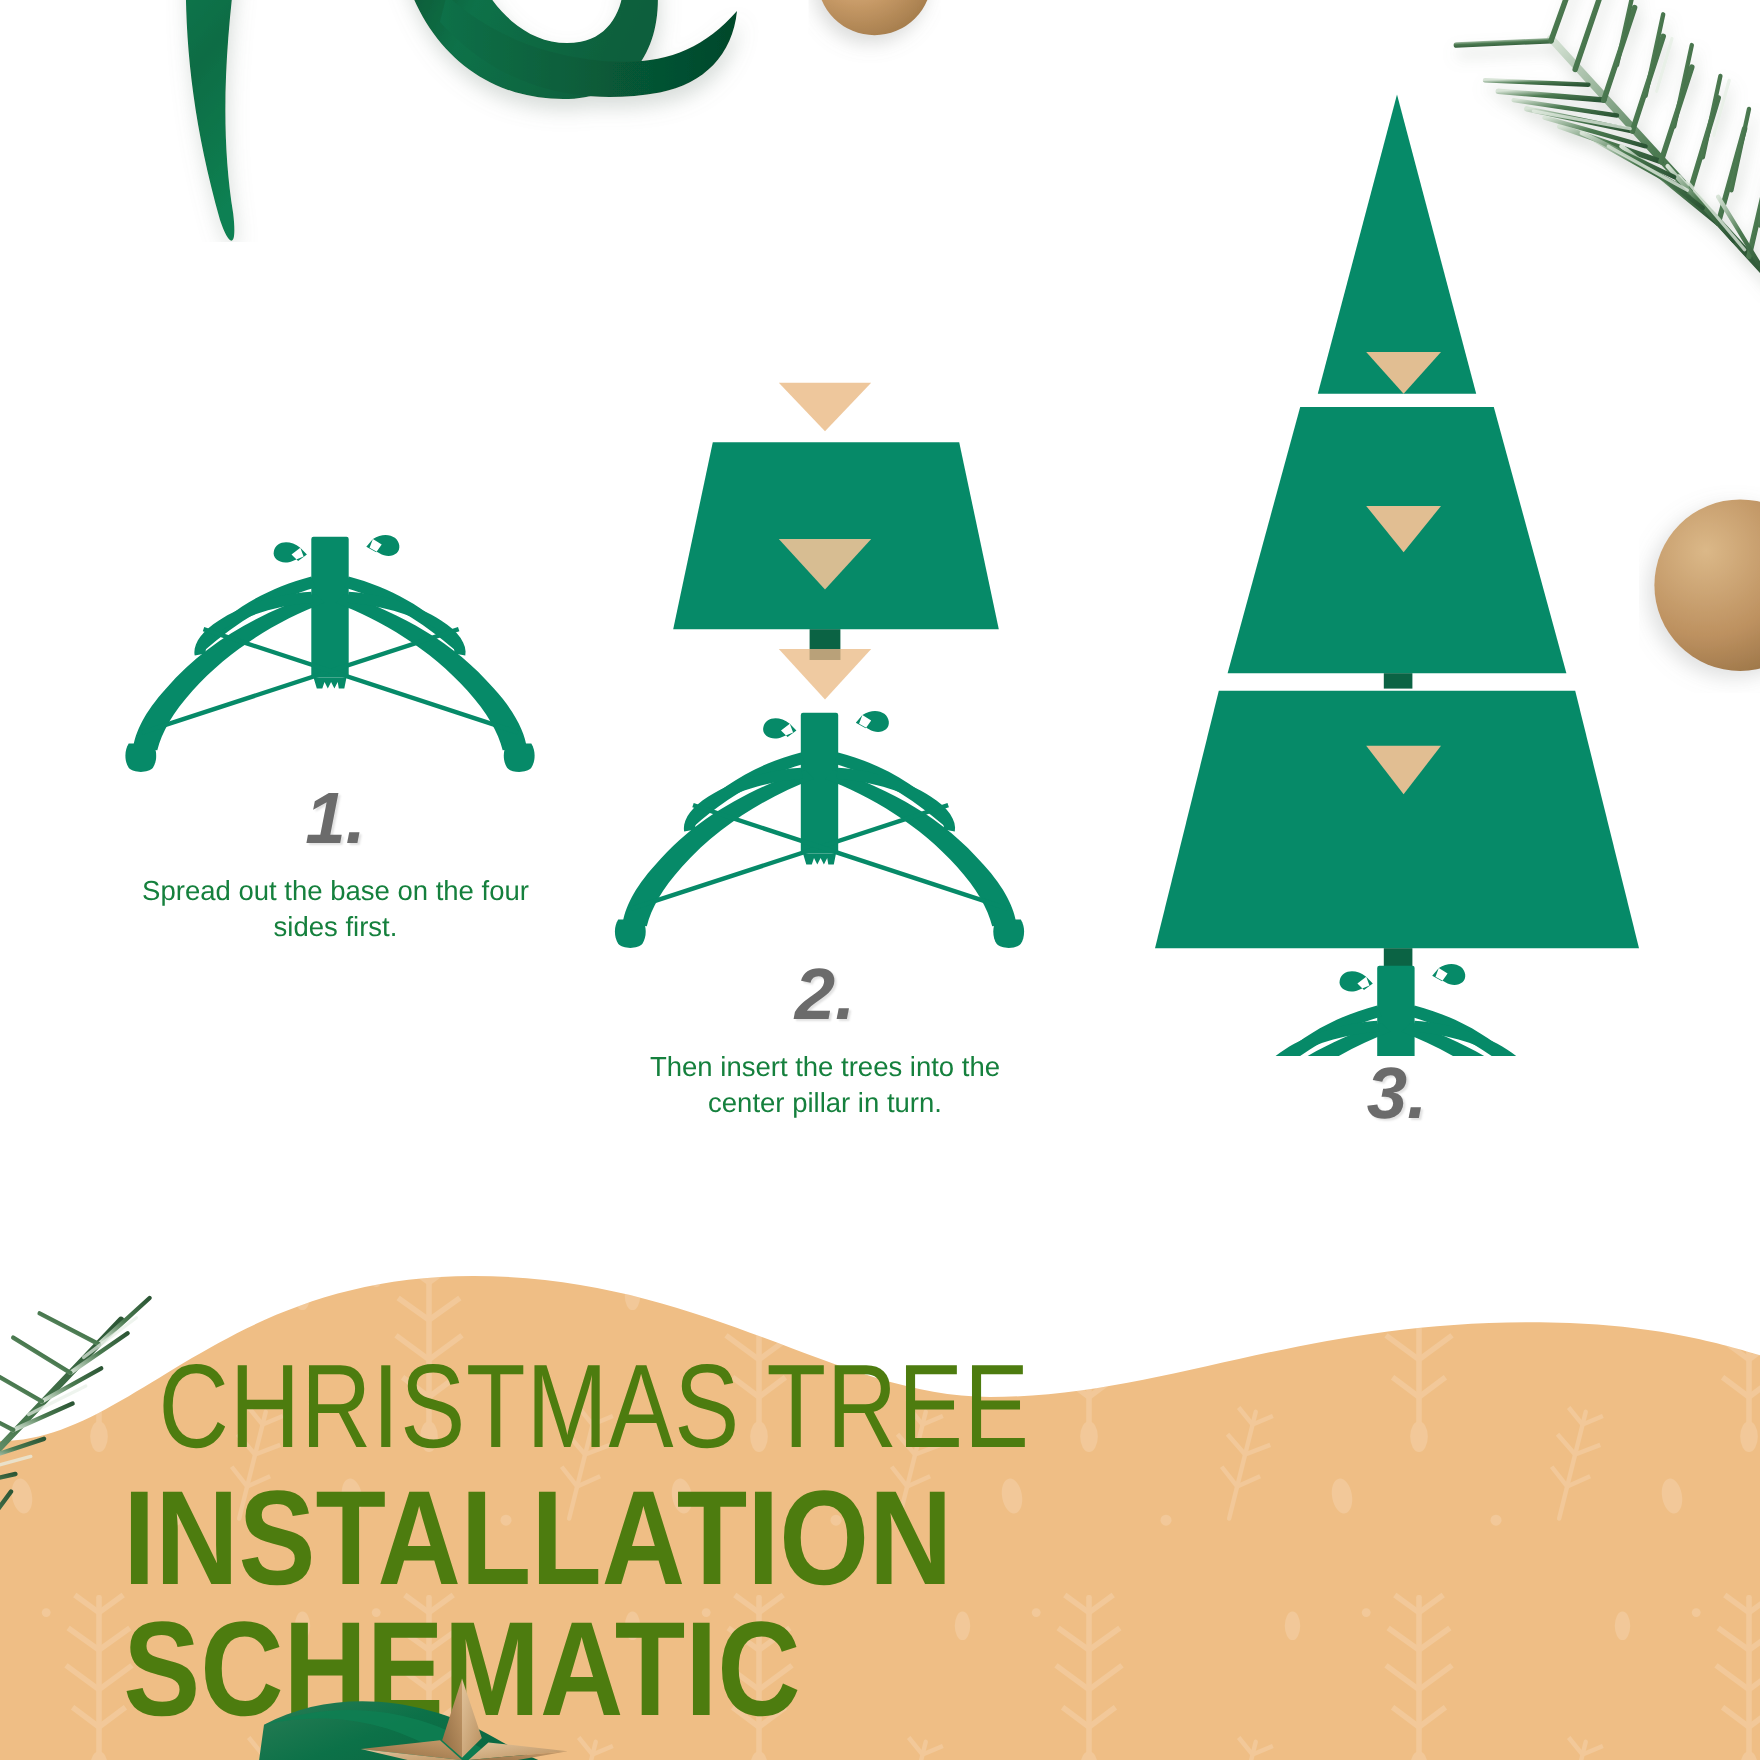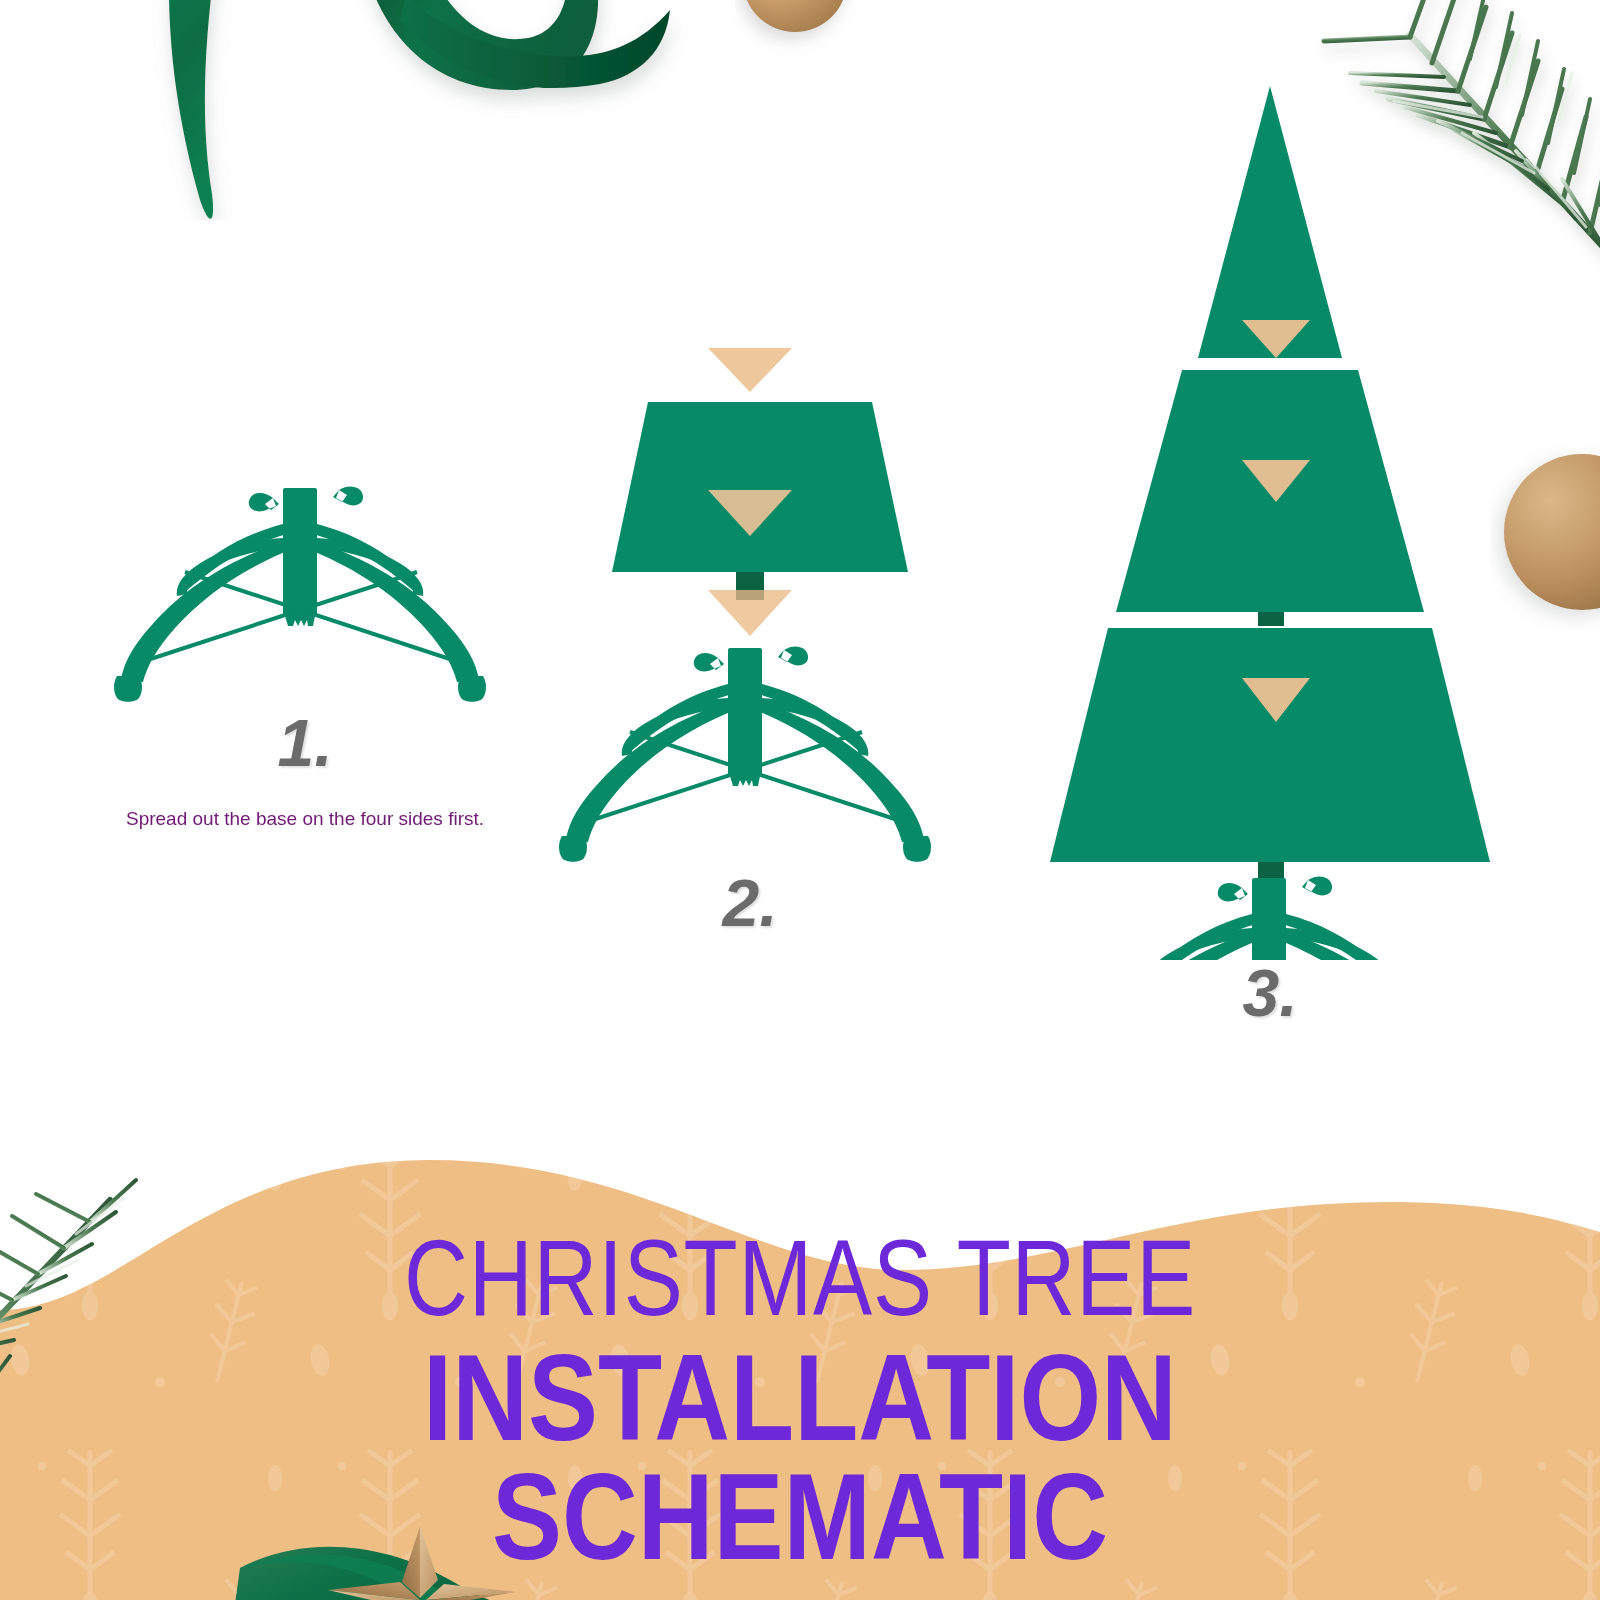--- a/index.html
+++ b/index.html
@@ -19,30 +19,30 @@
   .step{position:absolute;text-align:center;}
   .step-num{
     font-family:"Liberation Sans", sans-serif;
     font-weight:bold;font-style:italic;
     font-size:66px;color:#6b6b6b;line-height:1;
     letter-spacing:0px;
     text-shadow:2px 2px 2px rgba(0,0,0,.12);
   }
   .step-cap{
     font-family:"Liberation Sans", sans-serif;
-    font-size:19px;color:#701a75;line-height:1.32;
-    margin-top:30px;
+    font-size:25px;color:#15803d;line-height:1.32;
+    margin-top:18px;
   }
   .step-cap.justify{text-align:justify;text-align-last:center;}
 
   
   #band{position:absolute;left:0;top:1120px;width:1600px;height:480px;overflow:hidden;}
   #band-title{
     position:absolute;left:0;top:1225px;width:1600px;
-    text-align:center;color:#6d28d9;
+    color:#4d7c0f;
     font-family:"Liberation Sans", sans-serif;
     line-height:0.98;
     z-index:6;
   }
   .t1{
     display:block;font-size:108px;font-weight:normal;
     transform:scaleX(0.82);transform-origin:center center;
     letter-spacing:1px;
   }
   .t2{
@@ -240,20 +240,21 @@
           <path d="M222,58 C254,60 284,70 306,84 C322,94 330,106 328,116 l-10,-2 c1,-7 -6,-15 -18,-23
                    C278,78 250,70 220,68 Z"></path>
         </g>
         <g stroke="#068a68" stroke-width="4" fill="none">
           <path d="M34,186 L322,92"></path>
           <path d="M376,186 L90,92"></path>
         </g>
       </g>
     </svg>
     <div class="step-num">2.</div>
+    <div class="step-cap" style="width:380px;margin-left:auto;margin-right:auto;">Then insert the trees into the center pillar in turn.</div>
   </div>
 
   <div class="step" style="left:1000px;top:80px;width:540px;">
     <svg width="500" height="880" viewBox="0 0 500 880" style="display:block;margin:0 auto;">
 
       <polygon points="250,6 322,278 178,278" fill="#068a68"></polygon>
       <polygon points="222,240 290,240 256,278" fill="#e1be92"></polygon>
 
       <polygon points="162,290 338,290 404,532 96,532" fill="#068a68"></polygon>
       <polygon points="222,380 290,380 256,422" fill="#e1be92"></polygon>

